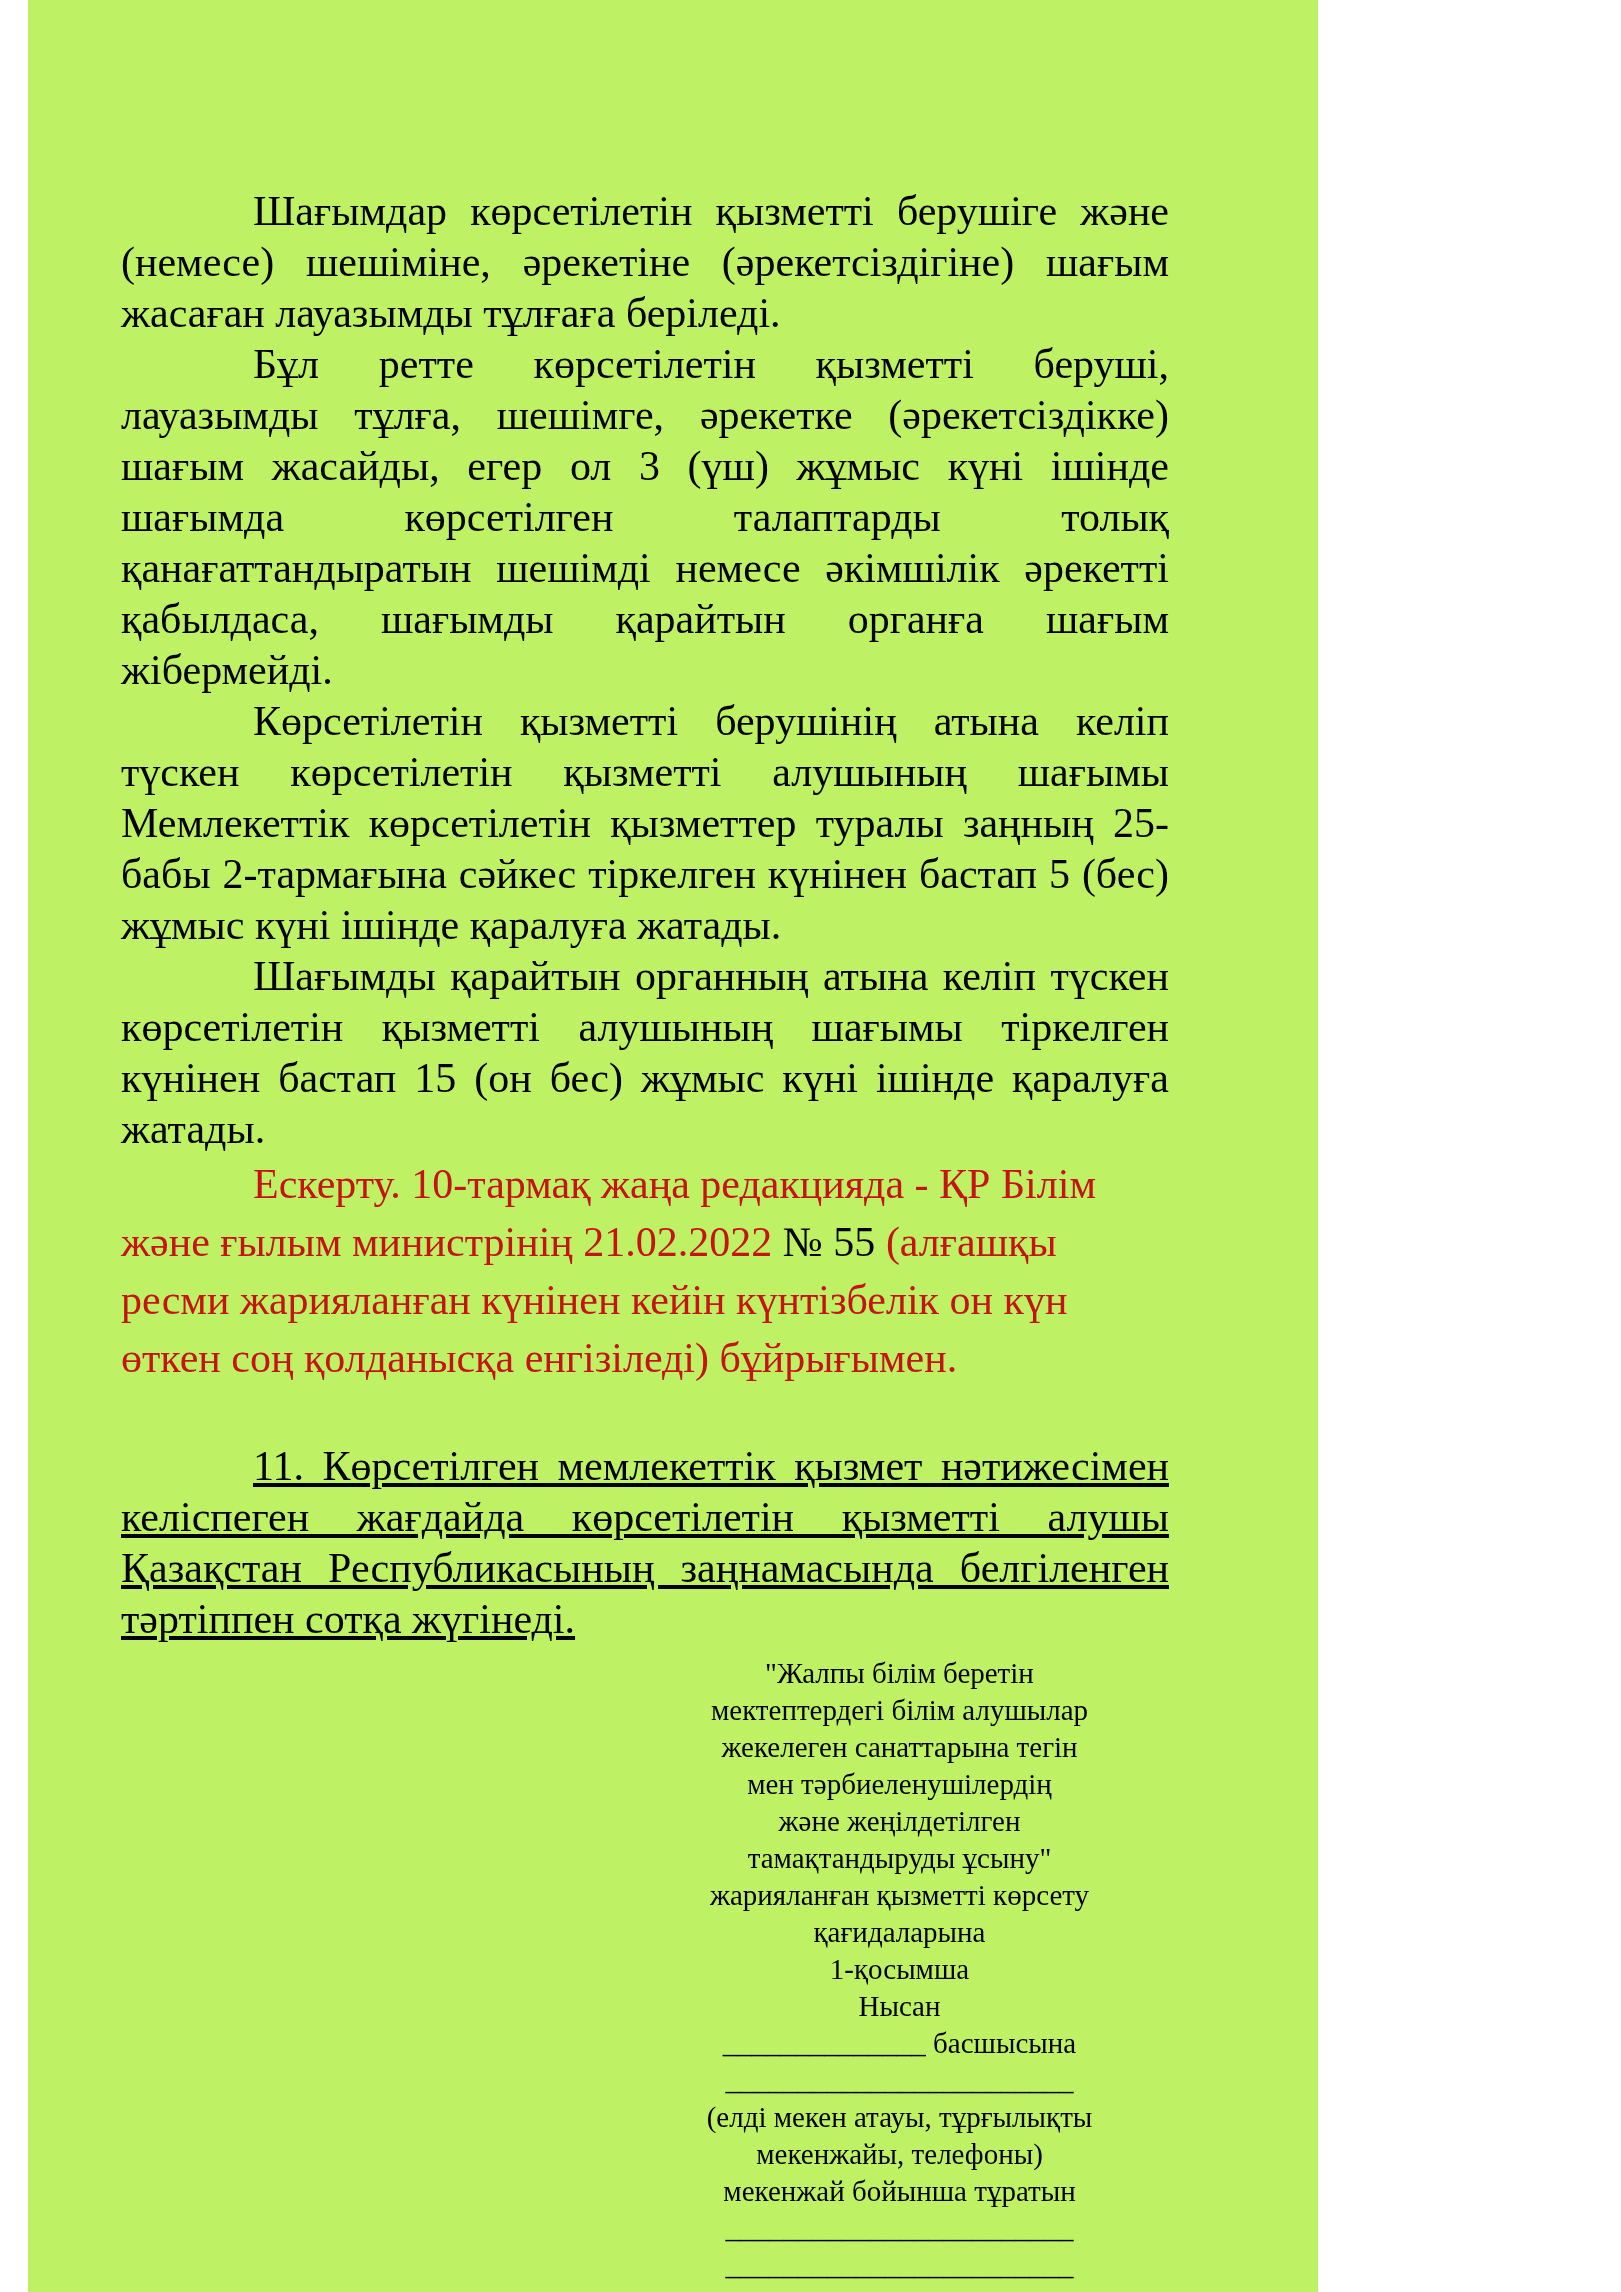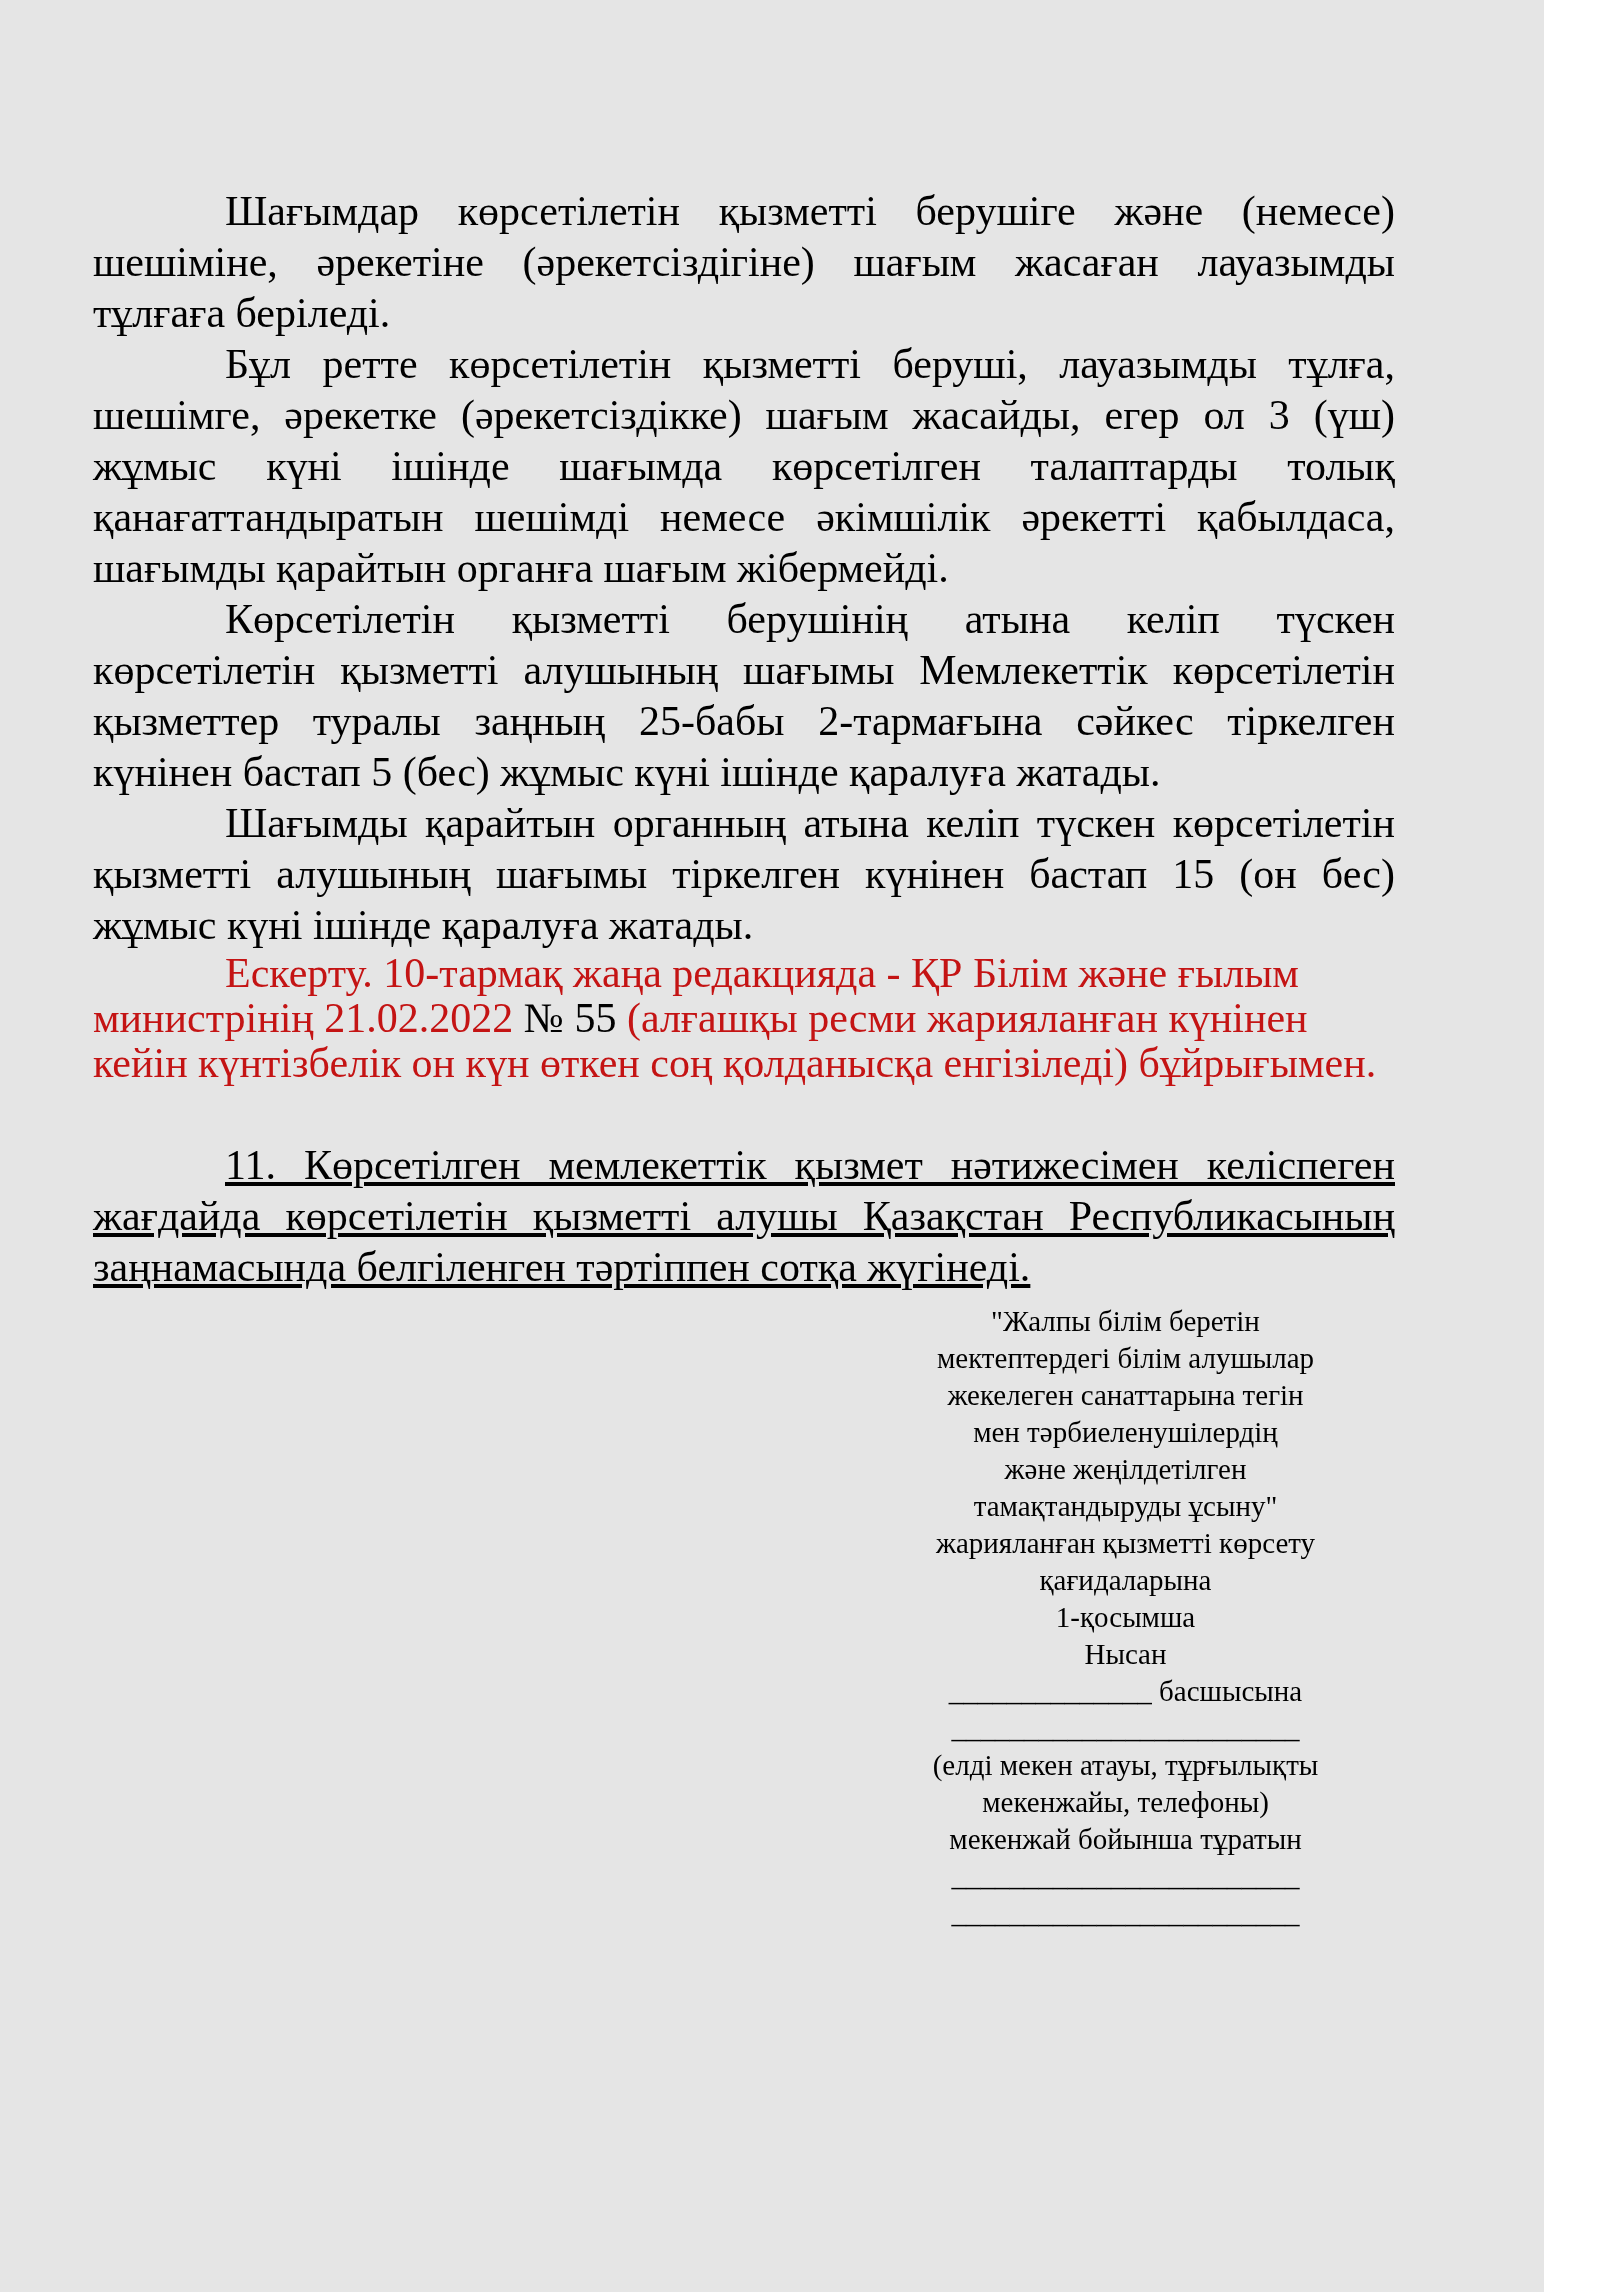--- a/index.html
+++ b/index.html
@@ -9,36 +9,37 @@
   }
   body {
     width: 1621px;
     height: 2293px;
     font-family: "Liberation Serif", "DejaVu Serif", serif;
     color: #000000;
     overflow: hidden;
   }
   .page {
     box-sizing: border-box;
-    width: 1544px;
+    width: 1290px;
     height: 2293px;
     padding: 186px 149px 0 93px;
-    background: #e5e5e5;
+    background: #bef264;
+    margin-left: 28px;
   }
   .body-p {
     margin: 0;
     font-size: 42px;
     line-height: 51px;
     text-align: justify;
     text-indent: 132px;
   }
   .note-p {
     margin: 0;
     font-size: 42px;
-    line-height: 45px;
+    line-height: 58px;
     text-align: left;
     text-indent: 132px;
   }
   .note-red { color: #c41414; }
   .note-black { color: #000000; }
   .clause { margin-top: 54px; text-decoration: underline; }
   .form-block {
     width: 431px;
     margin: 9.8px 54px 0 auto;
     text-align: center;

